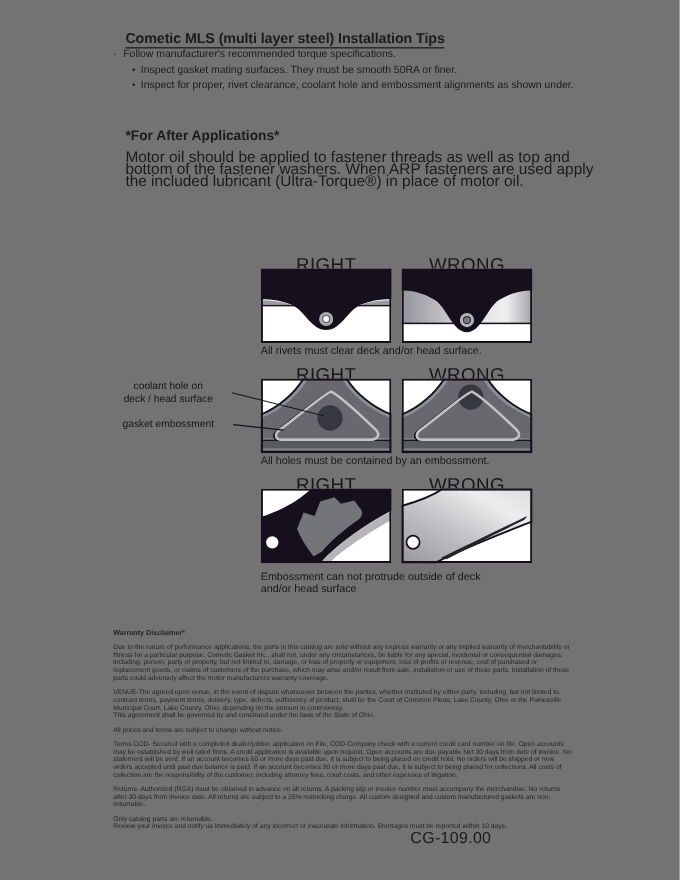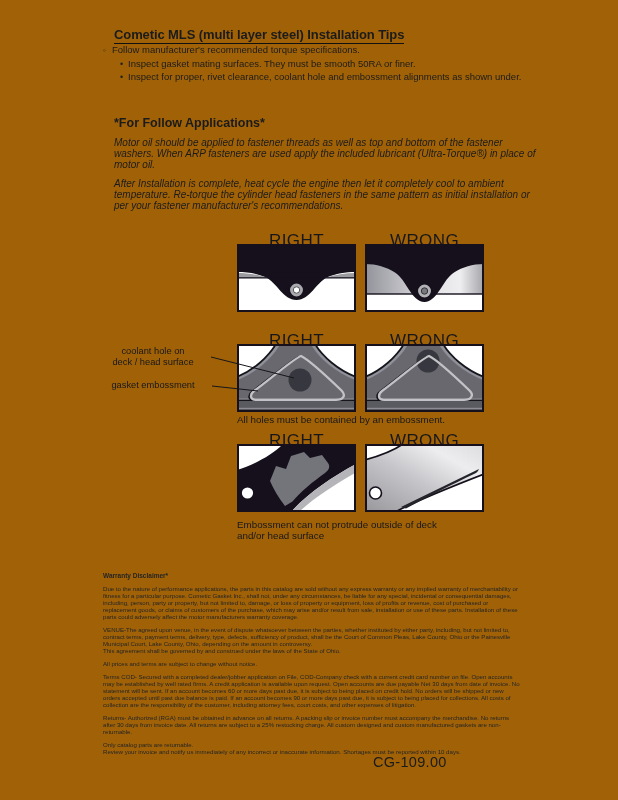--- a/index.html
+++ b/index.html
@@ -1,34 +1,34 @@
 <!DOCTYPE html>
 <html><head>
 <meta charset="utf-8">
 <style>
   html,body{margin:0;padding:0;background:#fff;}
-  .page{position:relative;width:618px;height:800px;background:#a16207;overflow:hidden;
+  .page{position:relative;width:618px;height:800px;background:#737373;overflow:hidden;
         font-family:"Liberation Sans",sans-serif;color:#1b1b1b;}
 
   
   .title{position:absolute;left:114px;top:27px;font-size:13px;font-weight:bold;
          letter-spacing:-0.1px;border-bottom:1.5px solid #111;padding-bottom:1px;margin:0;}
 
   
   .tips{position:absolute;left:103px;top:44px;font-size:9.5px;line-height:12.9px;width:440px;}
   .tip{white-space:nowrap;}
   .tip .marker{display:inline-block;width:9px;color:#222;}
   .tip.l1 .marker{font-size:8px;}
   .tip.l2{margin-left:17px;}
   .tip.l2 .marker{width:8px;font-size:9px;}
 
   
   .diesel{position:absolute;left:114px;top:116px;width:430px;}
   .diesel h2{font-size:12.5px;font-weight:bold;margin:0 0 7px 0;}
-  .diesel p{font-size:10px;line-height:11px;margin:0 0 8px 0;font-style:italic;}
+  .diesel p{font-size:14px;line-height:11px;margin:0 0 8px 0;}
 
   
   .dg-label{position:absolute;width:119px;text-align:center;font-size:17px;
             letter-spacing:0.4px;color:#17171a;}
   .dg-box{position:absolute;width:119px;height:68px;}
   .dg-box svg{display:block;width:119px;height:68px;}
   .dg-caption{position:absolute;left:237px;font-size:9.8px;line-height:11px;
               white-space:pre-line;color:#17171a;}
   .side-label{position:absolute;left:95px;width:116px;text-align:center;font-size:9.3px;
               line-height:10.5px;white-space:pre-line;color:#17171a;}
@@ -49,23 +49,22 @@
 
   <h1 class="title">Cometic MLS (multi layer steel) Installation Tips</h1>
 
   <div class="tips">
     <div class="tip l1"><span class="marker">◦</span><span>Follow manufacturer's recommended torque specifications.</span></div>
     <div class="tip l2"><span class="marker">•</span><span>Inspect gasket mating surfaces.  They must be smooth 50RA or finer.</span></div>
     <div class="tip l2"><span class="marker">•</span><span>Inspect for proper, rivet clearance, coolant hole and embossment alignments as shown under.</span></div>
   </div>
 
   <section class="diesel">
-    <h2>*For Follow Applications*</h2>
+    <h2>*For After Applications*</h2>
     <p>Motor oil should be applied to fastener threads as well as top and bottom of the fastener washers. When ARP fasteners are used apply the included lubricant (Ultra-Torque®) in place of motor oil.</p>
-    <p>After Installation is complete, heat cycle the engine then let it completely cool to ambient temperature. Re-torque the cylinder head fasteners in the same pattern as initial installation or per your fastener manufacturer's recommendations.</p>
   </section>
 
   <div class="dg-label" style="left:237px;top:231px;">RIGHT</div>
   <div class="dg-label" style="left:365px;top:231px;">WRONG</div>
 
   <div class="dg-box" style="left:237px;top:244px;">
     <svg viewBox="0 0 119 68">
       <rect width="119" height="68" fill="#ffffff"></rect>
       <path fill="#15101c" d="M0,0 H119 V28 C108,28 99,29.5 90,33.5 C79,38.5 73,56 59.5,56 C46,56 40,38.5 29,33.5 C20,29.5 11,28 0,28 Z"></path>
       <path fill="#9c9ca0" d="M0,29 C11,29 21,30.5 31,33.8 L0,33.8 Z"></path>
@@ -88,20 +87,21 @@
       </defs>
       <rect width="119" height="68" fill="#ffffff"></rect>
       <rect x="0" y="20" width="119" height="30" fill="url(#g1)"></rect>
       <path fill="#15101c" d="M0,0 H119 V20 C107,20 98,23 89,28.5 C78,35 72.5,58 59.5,58 C46.5,58 41,35 30,28.5 C21,23 12,20 0,20 Z"></path>
       <rect x="0" y="49.3" width="119" height="1.4" fill="#15101c"></rect>
       <circle cx="59.5" cy="47" r="7.2" fill="#b2b2b6" stroke="#15101c" stroke-width="1.5"></circle>
       <circle cx="59.5" cy="47" r="3.2" fill="#77777d" stroke="#33333a" stroke-width="1"></circle>
       <rect x="1" y="1" width="117" height="66" fill="none" stroke="#15101c" stroke-width="2"></rect>
     </svg>
   </div>
+  <div class="dg-caption" style="top:314px;">All rivets must clear deck and/or head surface.</div>
 
   <div class="dg-label" style="left:237px;top:331px;">RIGHT</div>
   <div class="dg-label" style="left:365px;top:331px;">WRONG</div>
 
   <div class="side-label" style="top:346px;">coolant hole on
 deck / head surface</div>
   <div class="side-label" style="top:380px;">gasket embossment</div>
   <svg class="pointer-svg" viewBox="0 0 210 60">
     <line x1="116" y1="17" x2="199" y2="38" stroke="#15151c" stroke-width="1"></line>
     <line x1="117" y1="46" x2="163" y2="51" stroke="#15151c" stroke-width="1"></line>

